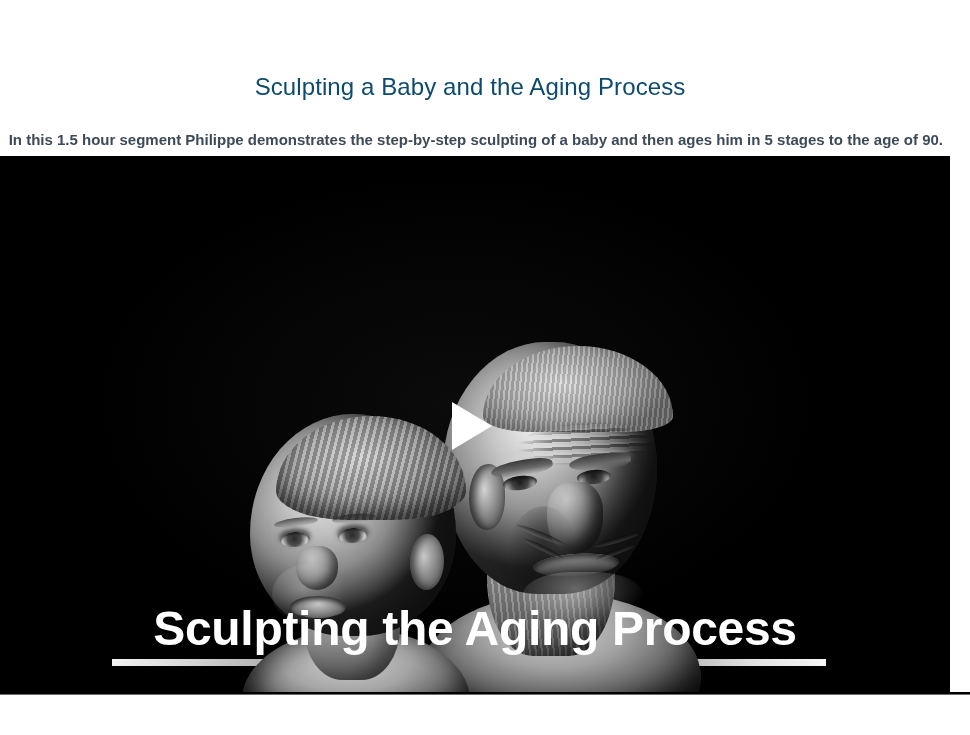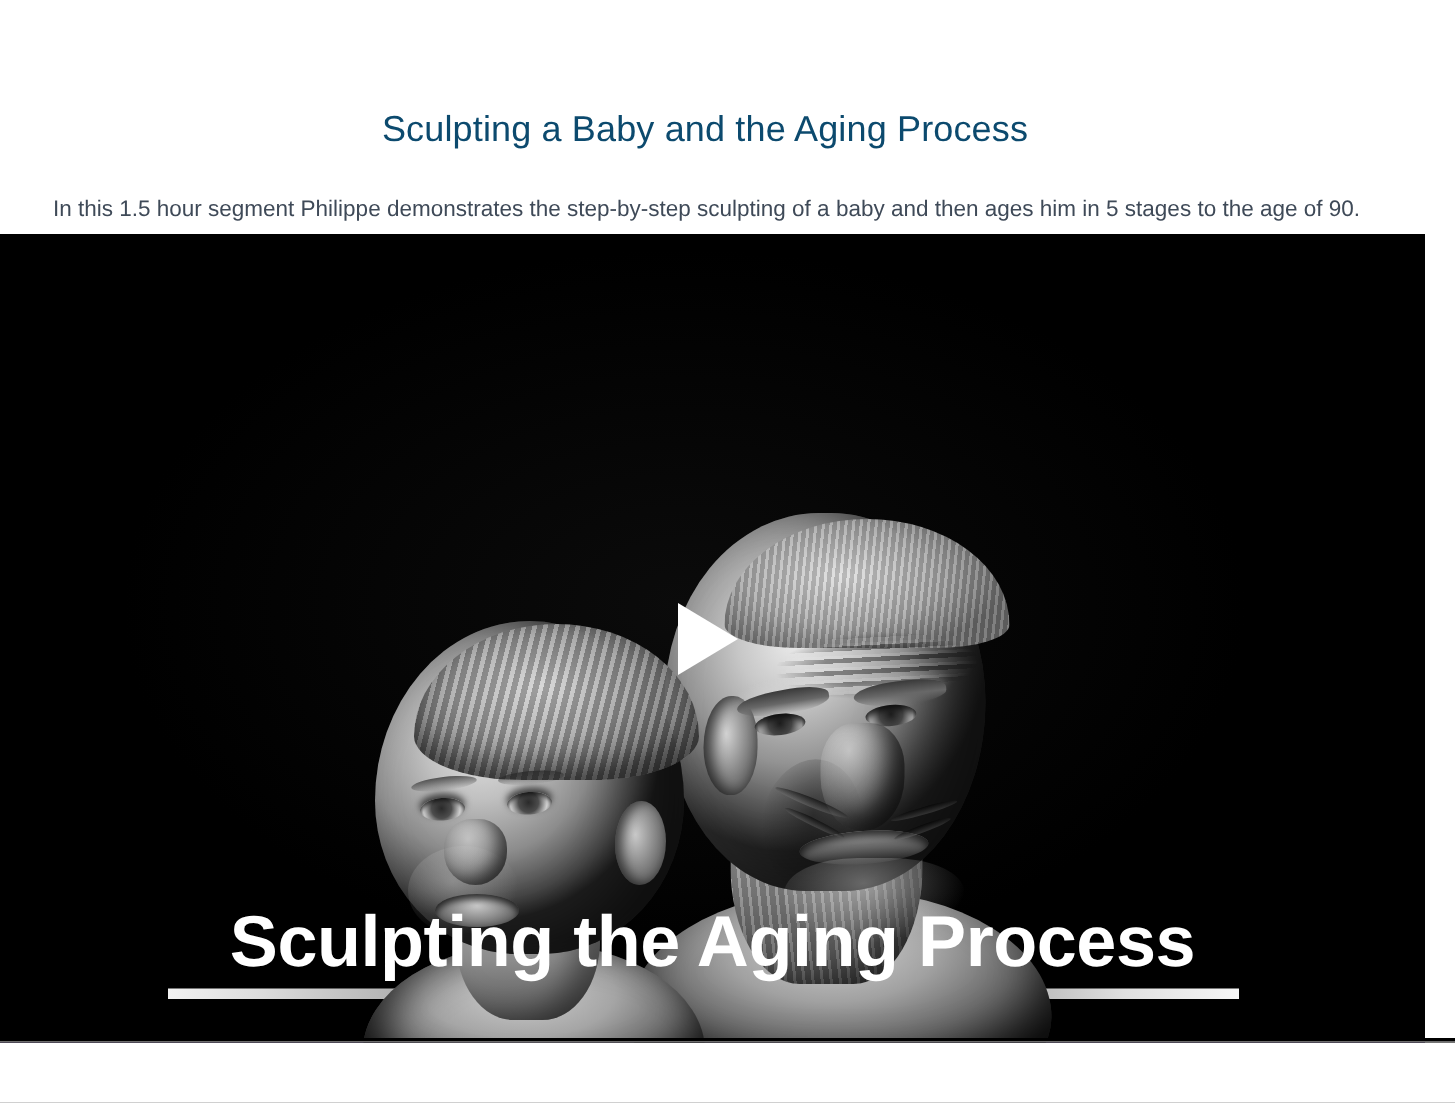--- a/index.html
+++ b/index.html
@@ -36,24 +36,24 @@
     letter-spacing: 0.1px;
     color: #0c4a6e;
     white-space: nowrap;
   }
 
   .course-description {
     position: absolute;
     left: -1px;
     top: 114px;
     width: 944px;
-    text-align: center;
+    text-align: right;
     font-size: 15px;
     line-height: 22px;
-    font-weight: 400;
+    font-weight: 700;
     color: #3f4a58;
     white-space: nowrap;
   }
 
   
   .video-player {
     position: absolute;
     left: 0;
     top: 156px;
     width: 950px;

